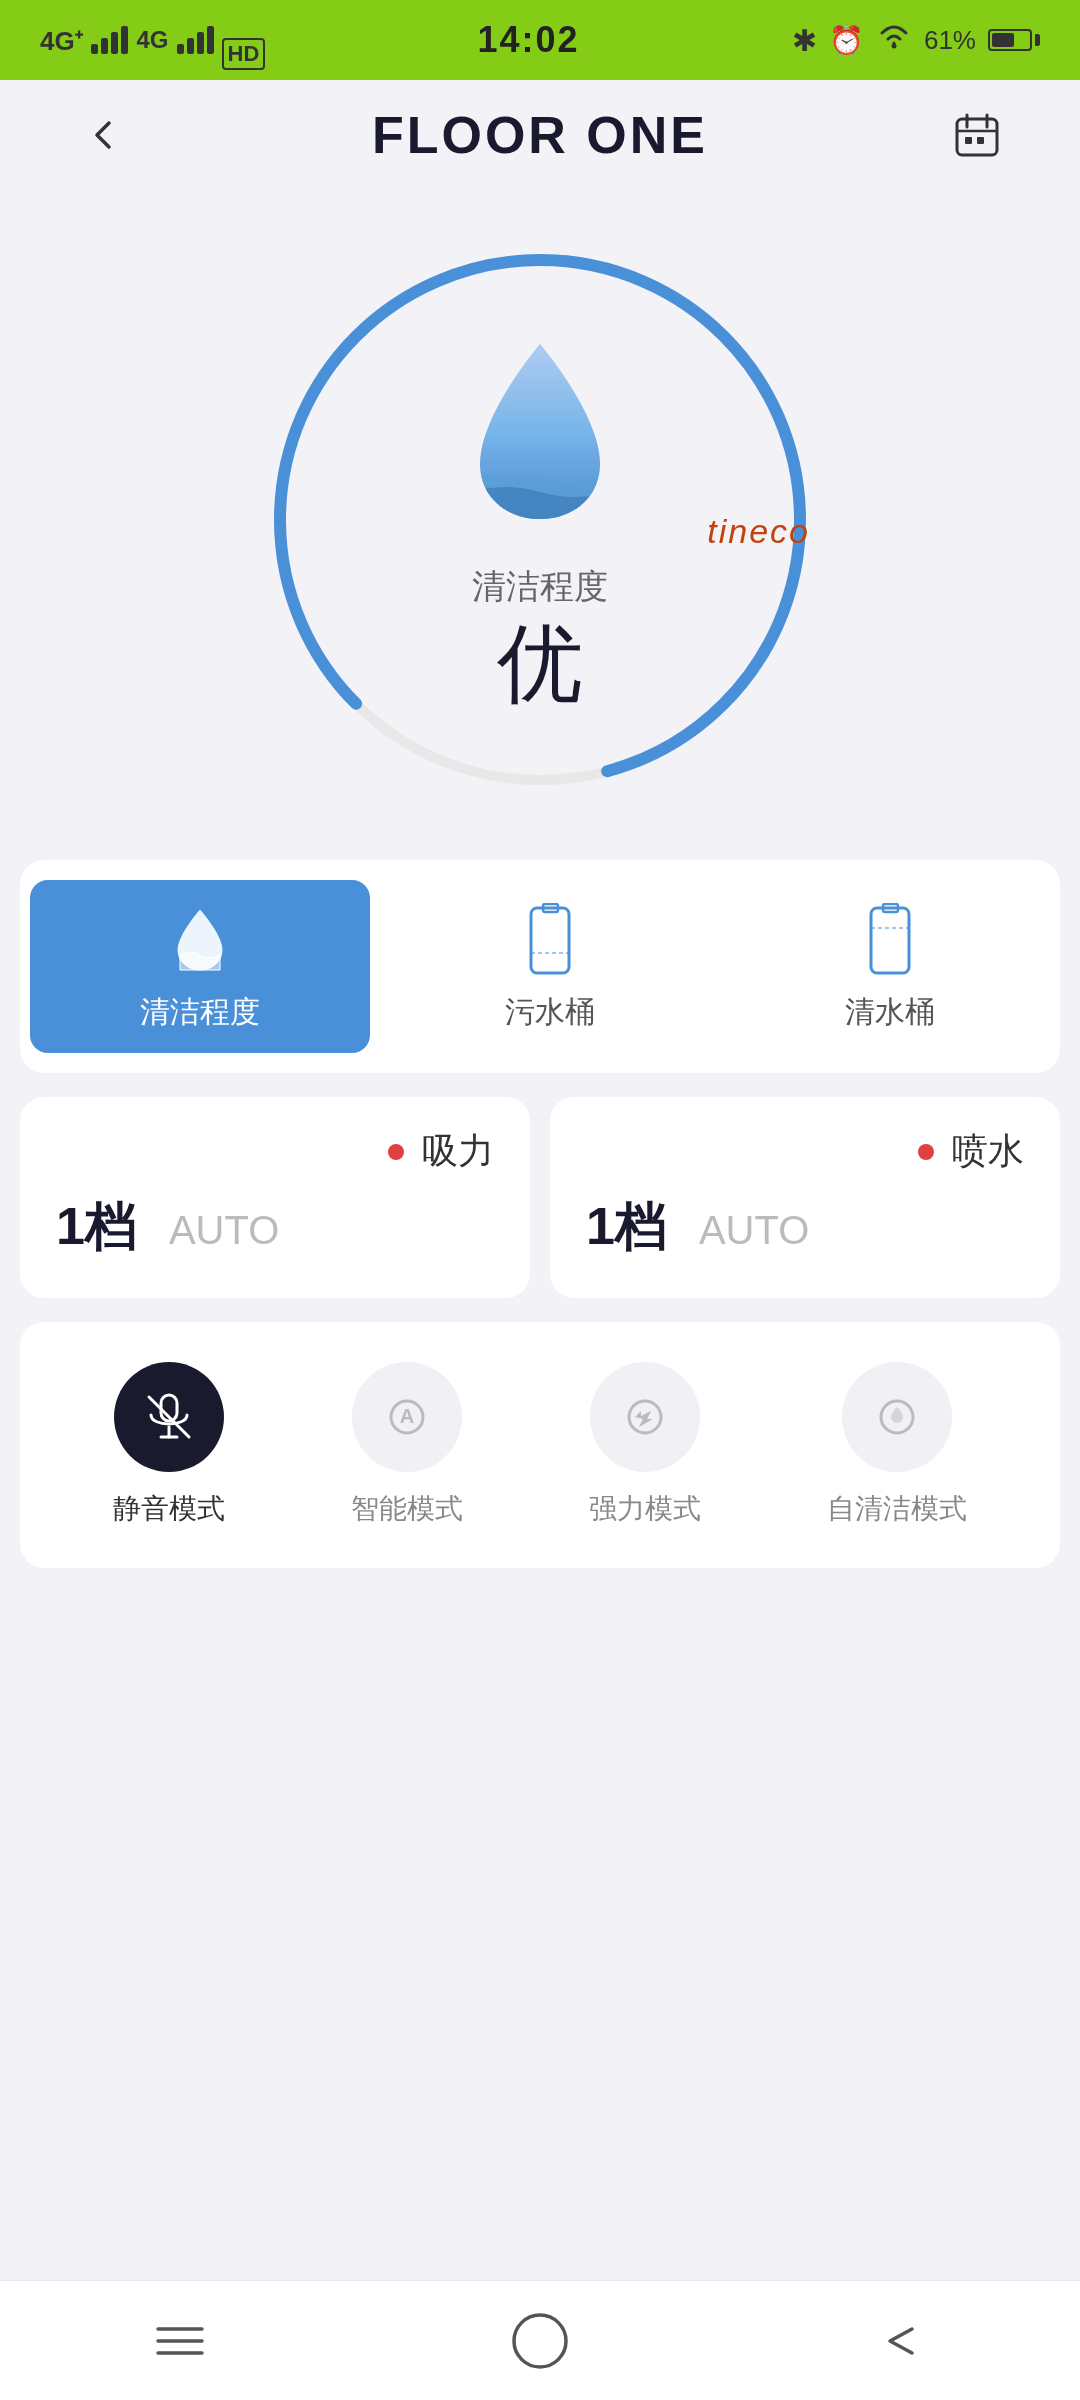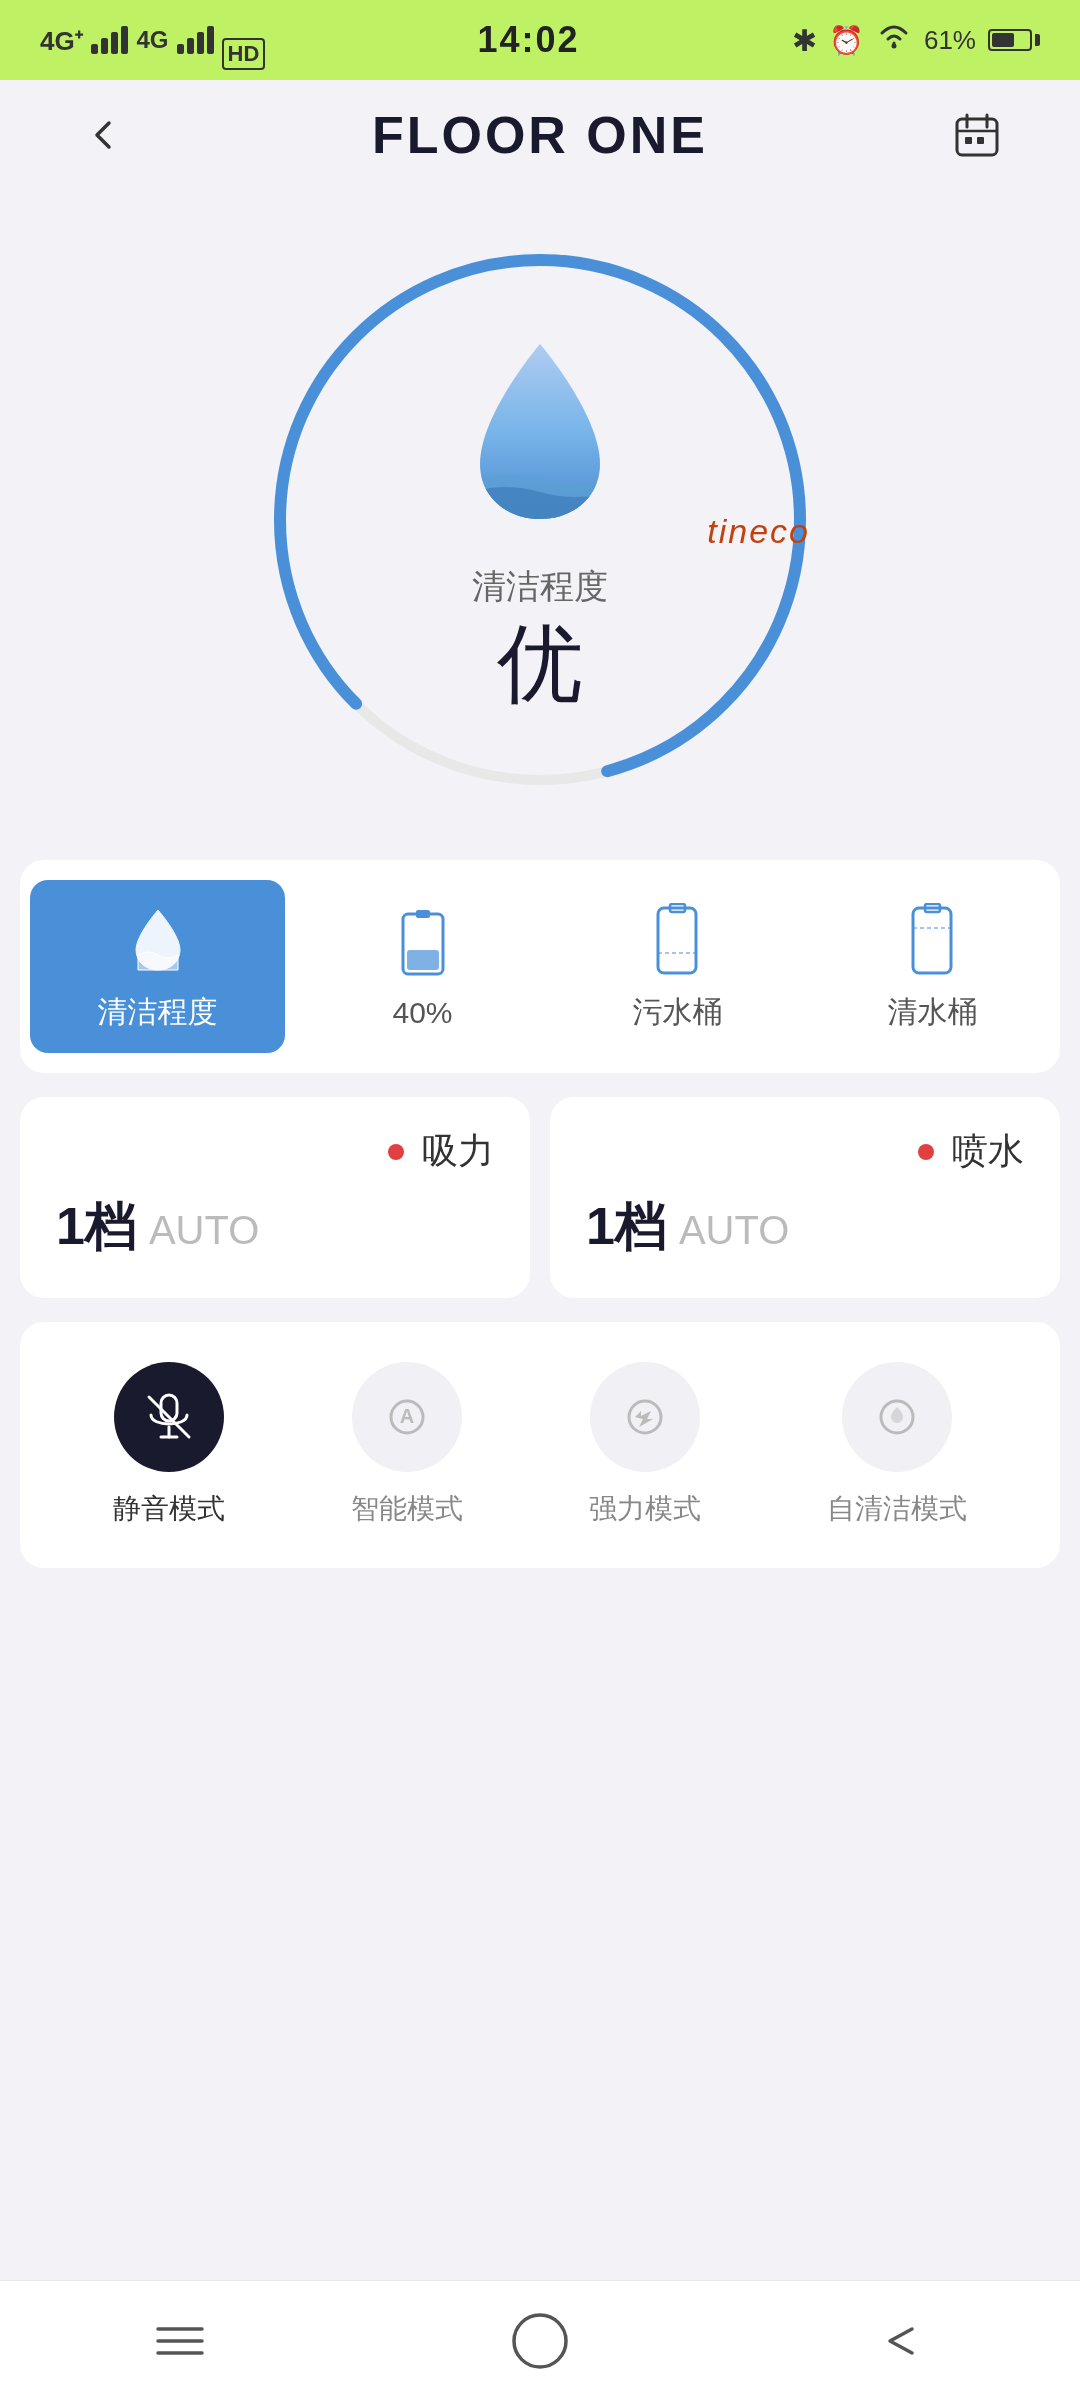--- a/index.html
+++ b/index.html
@@ -7,21 +7,21 @@
     body {
       width: 1080px;
       min-height: 2400px;
       background: #f2f2f7;
       font-family: -apple-system, 'PingFang SC', 'Helvetica Neue', sans-serif;
       overflow-x: hidden;
     }
 
     
     .status-bar {
-      background: #bef264;
+      background: #84cc16;
       height: 80px;
       display: flex;
       align-items: center;
       justify-content: space-between;
       padding: 0 40px;
     }
     .status-left {
       display: flex;
       align-items: center;
       gap: 8px;
@@ -192,21 +192,21 @@
     }
     .dot-red {
       width: 16px;
       height: 16px;
       background: #e04040;
       border-radius: 50%;
     }
     .control-value-row {
       display: flex;
       align-items: baseline;
-      gap: 12px;
+      gap: 32px;
     }
     .control-gear {
       font-size: 52px;
       font-weight: 700;
       color: #1a1a2e;
     }
     .control-auto {
       font-size: 40px;
       color: #bbb;
       font-weight: 400;
@@ -429,31 +429,20 @@
   <div class="tab-item active">
     <div class="tab-icon-wrap">
       <svg width="60" height="70" viewBox="0 0 60 70">
         <path d="M30 5 C30 5, 8 30, 8 45 C8 57 18 65 30 65 C42 65 52 57 52 45 C52 30 30 5 30 5 Z" fill="white" opacity="0.9"></path>
         <path d="M10 50 Q20 44, 30 50 Q40 56, 50 50 L50 65 L10 65 Z" fill="rgba(255,255,255,0.5)"></path>
       </svg>
     </div>
     <span class="tab-label">清洁程度</span>
   </div>
 
-  <div class="tab-item">
-    <div class="tab-icon-wrap">
-      <svg width="50" height="75" viewBox="0 0 50 75">
-        <rect x="5" y="8" width="40" height="60" rx="5" fill="none" stroke="#4a90d9" stroke-width="3"></rect>
-        <rect x="18" y="4" width="14" height="8" rx="2" fill="#4a90d9"></rect>
-
-        <rect x="9" y="44" width="32" height="20" rx="3" fill="#4a90d9" opacity="0.7"></rect>
-      </svg>
-    </div>
-    <span class="tab-label">40%</span>
-  </div>
 
   <div class="tab-item">
     <div class="tab-icon-wrap">
       <svg width="55" height="75" viewBox="0 0 55 75">
         <rect x="8" y="5" width="38" height="65" rx="6" fill="none" stroke="#4a90d9" stroke-width="3"></rect>
         <rect x="20" y="1" width="15" height="8" rx="2" fill="none" stroke="#4a90d9" stroke-width="2.5"></rect>
         <line x1="8" y1="50" x2="46" y2="50" stroke="#4a90d9" stroke-width="2" stroke-dasharray="4,3" opacity="0.5"></line>
       </svg>
     </div>
     <span class="tab-label">污水桶</span>

